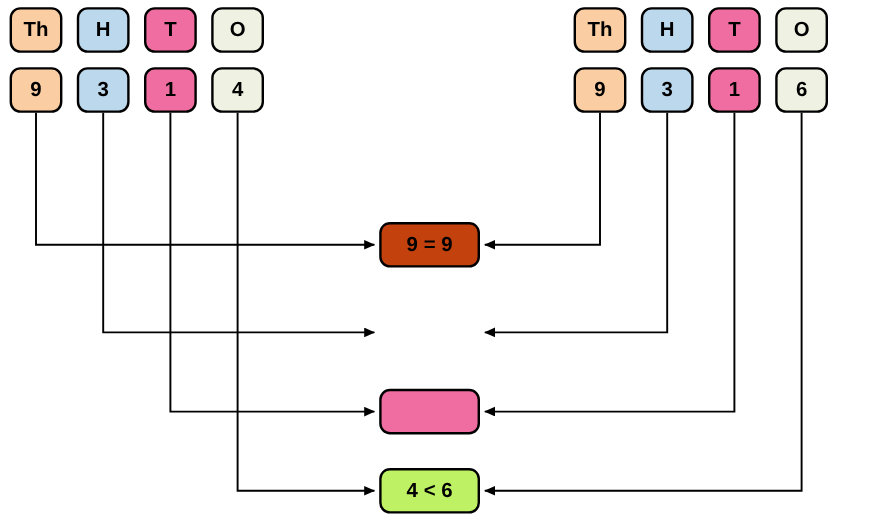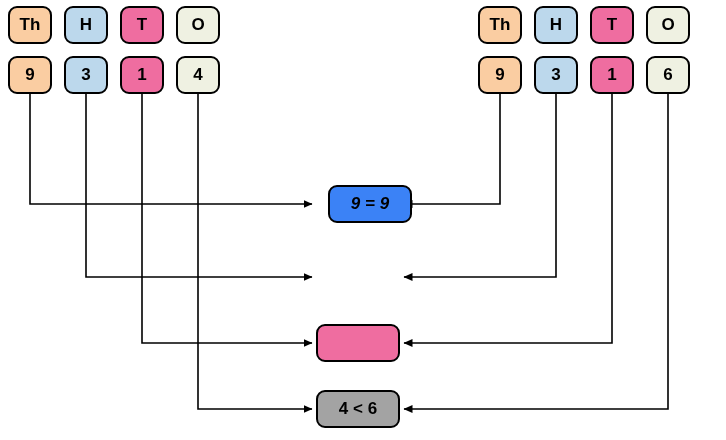--- a/index.html
+++ b/index.html
@@ -100,17 +100,17 @@
   <div class="cell peach" style="left: 478px; top: 6px; background: rgb(250, 205, 162);">Th</div>
   <div class="cell blue" style="left: 534px; top: 6px; background: rgb(188, 216, 236);">H</div>
   <div class="cell pink" style="left: 590px; top: 6px; background: rgb(239, 109, 160);">T</div>
   <div class="cell cream" style="left: 646px; top: 6px; background: rgb(239, 241, 226);">O</div>
 
   <div class="cell peach" style="left: 478px; top: 56px; background: rgb(250, 205, 162);">9</div>
   <div class="cell blue" style="left: 534px; top: 56px; background: rgb(188, 216, 236);">3</div>
   <div class="cell pink" style="left: 590px; top: 56px; background: rgb(239, 109, 160);">1</div>
   <div class="cell cream" style="left: 646px; top: 56px; background: rgb(239, 241, 226);">6</div>
 
-  <div class="compare peach" style="left: 328px; top: 185px; background: #3b82f6; font-style: italic;">9 = 9</div>
+  <div class="compare peach" style="left: 316px; top: 185px; background: #c2410c;">9 = 9</div>
   <div class="compare pink" style="left: 316px; top: 324px; background: rgb(239, 109, 160);"></div>
-  <div class="compare cream" style="left: 316px; top: 390px; background: #a3a3a3; text-align: right;">4 &lt; 6</div>
+  <div class="compare cream" style="left: 316px; top: 390px; background: #bef264; text-align: right;">4 &lt; 6</div>
 
 </div>
 
 </body></html>

